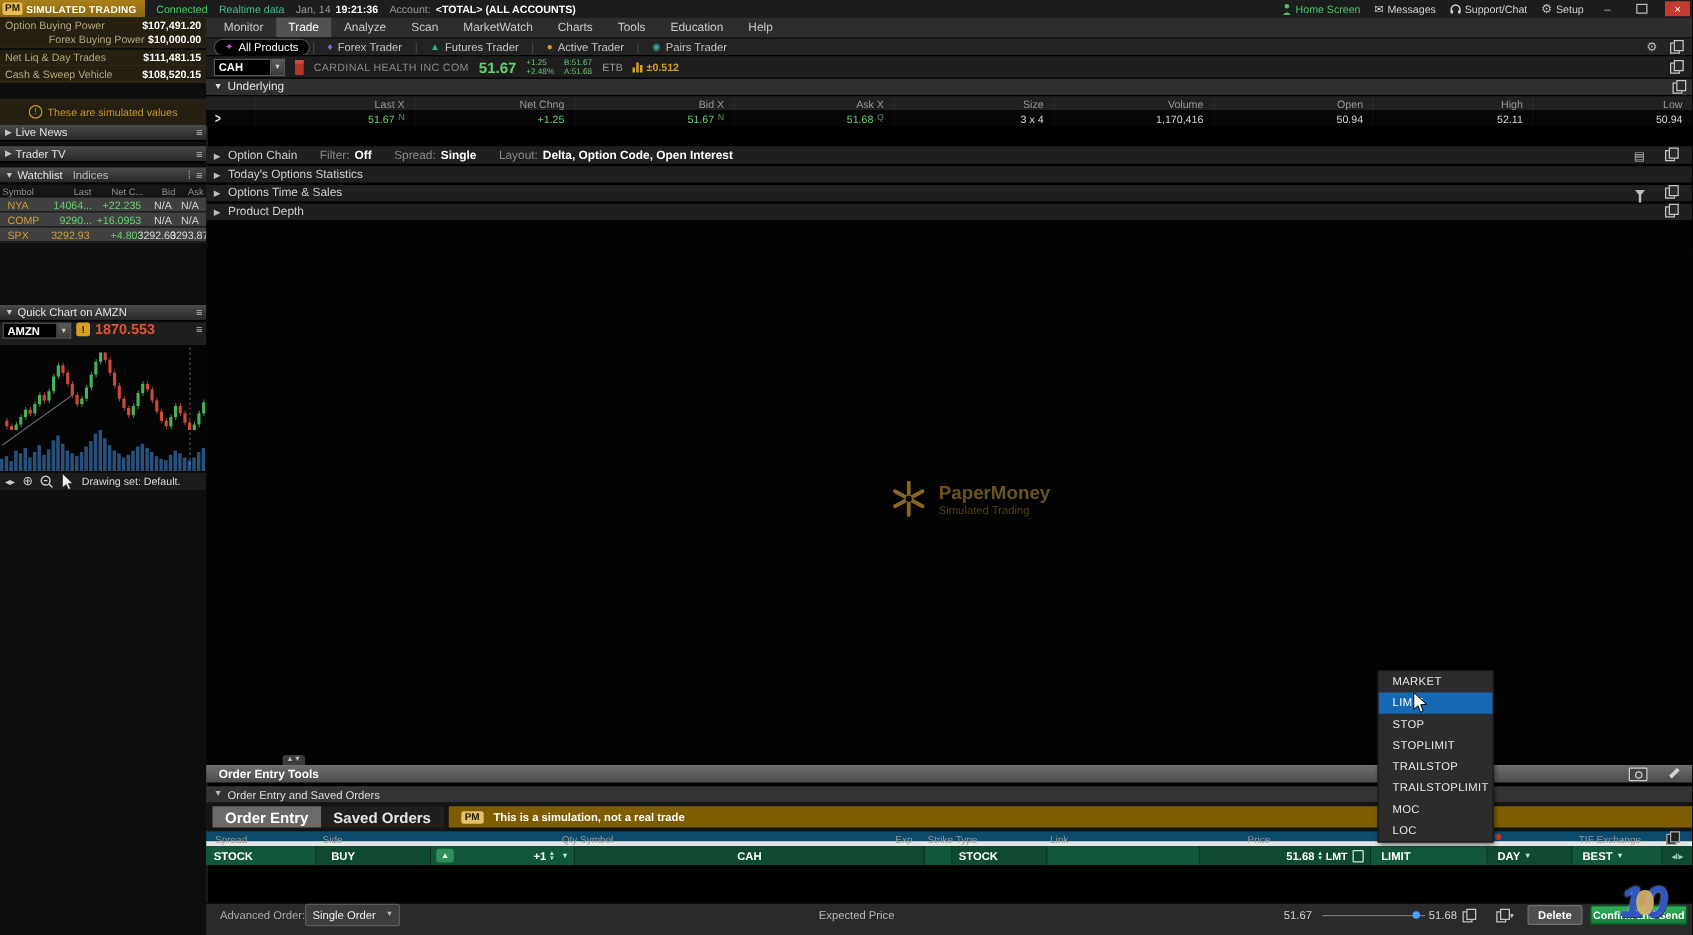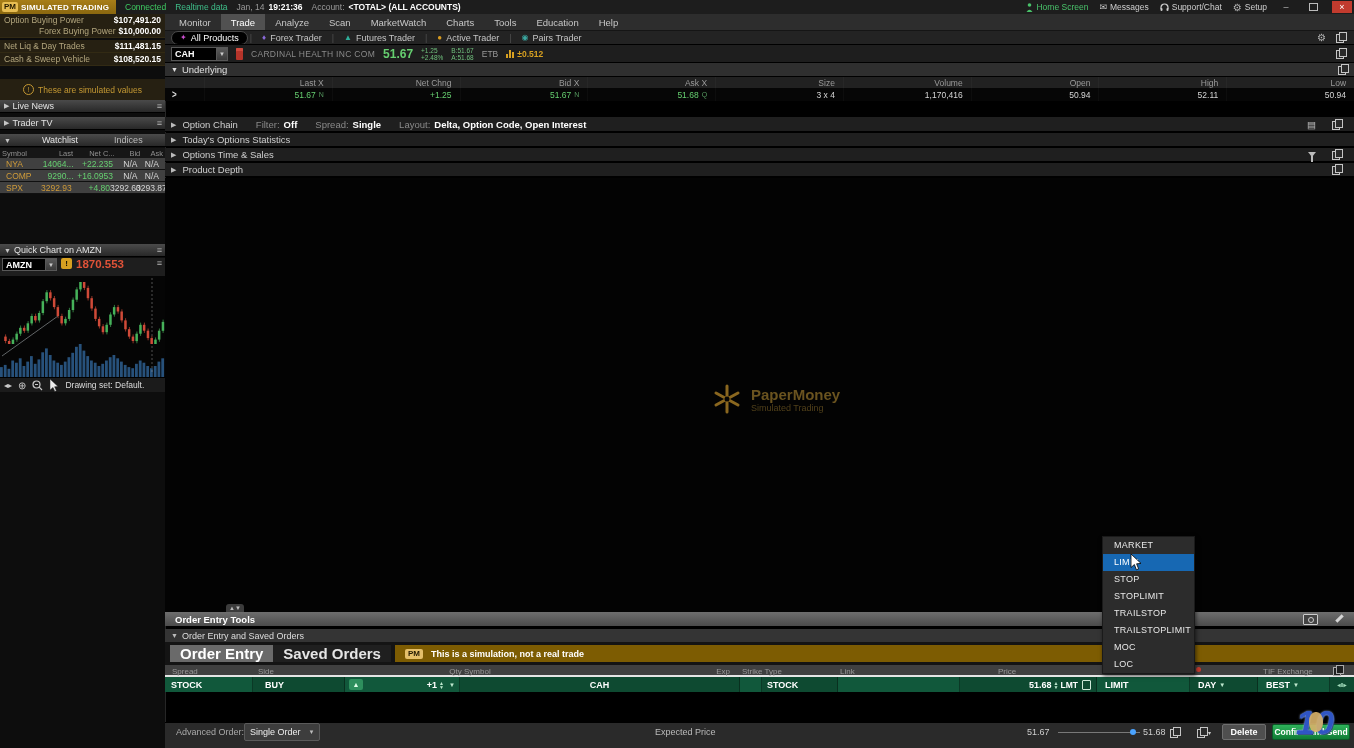--- a/index.html
+++ b/index.html
@@ -75,27 +75,27 @@
   .wm-sub{color:#51401a;font-size:9px;}
   
   #ot-menu{left:1102px;top:536px;width:91px;background:#2c2c2c;border:1px solid #1a1a1a;z-index:6;box-shadow:1px 2px 4px rgba(0,0,0,.6);}
   .ot-item{height:17px;line-height:17px;padding-left:11px;color:#e8e8e8;font-size:9px;letter-spacing:.3px;}
   .ot-item.sel{background:#1768b3;color:#fff;}
   
   #tab-handle{left:226px;top:604px;width:18px;height:8px;background:#3c3c3c;border-radius:3px 3px 0 0;display:flex;align-items:center;justify-content:center;color:#bbb;font-size:6px;z-index:2;}
   #oet-bar{left:165px;top:612px;width:1189px;height:14px;background:linear-gradient(#6e6e6e,#4b4b4b);display:flex;align-items:center;padding:0 10px;box-sizing:border-box;color:#fff;font-weight:bold;font-size:9.5px;}
   #oeso-bar{left:165px;top:629px;width:1189px;height:13px;background:#343434;display:flex;align-items:center;gap:4px;padding:0 6px;box-sizing:border-box;color:#ddd;}
   #oe-tabs{left:165px;top:642px;width:1189px;height:23px;background:#141414;display:flex;align-items:flex-start;padding-top:3px;box-sizing:border-box;}
-  .oe-tab{height:17px;display:flex;align-items:center;justify-content:center;font-weight:bold;font-size:15px;padding:0 10px;}
+  .oe-tab{height:17px;display:flex;align-items:center;justify-content:center;font-weight:bold;font-size:12px;padding:0 10px;}
   .oe-tab.active{background:#6a6a6a;color:#fff;margin-left:5px;}
   .oe-tab.inactive{background:#1f1f1f;color:#e5e5e5;}
   #sim-banner{flex:1;height:17px;background:#7d5c02;display:flex;align-items:center;gap:8px;padding-left:10px;margin-left:4px;}
   .sim-pm{background:#e5c06a;color:#241a00;font-weight:bold;font-size:8px;border-radius:2px;padding:0 3px;line-height:10px;}
   .sim-text{color:#fff;font-weight:bold;font-size:9px;}
-  #order-hdr{left:165px;top:665px;width:1189px;height:12px;background:#404040;box-sizing:border-box;border-bottom:2px solid #e5e5e5;}
+  #order-hdr{left:165px;top:665px;width:1189px;height:12px;background:#0c4a6e;box-sizing:border-box;border-bottom:4px solid #e5e5e5;}
   .oh{position:absolute;top:2px;color:#999;font-size:8px;white-space:nowrap;}
   #order-row{left:165px;top:677px;width:1189px;height:15px;background:#0e4d33;}
   .oc{position:absolute;top:0;height:15px;display:flex;align-items:center;box-sizing:border-box;color:#fff;font-weight:bold;font-size:9px;border-right:1px solid rgba(0,0,0,.35);}
   .oc-a{background:#11583b;} .oc-b{background:#0e4a31;}
   .qty-badge{width:14px;height:11px;background:#2e8f5d;border-radius:2px;display:flex;align-items:center;justify-content:center;color:#dfffe8;font-size:7px;margin-left:4px;}
   .spinner{display:flex;flex-direction:column;line-height:4px;font-size:5px;color:#bfe8cf;margin:0 2px;}
   .mini-dd{font-size:6px;color:#bfe8cf;margin-left:3px;}
   
   #bottombar{left:165px;top:722px;width:1189px;height:26px;background:#2a2a2a;border-top:1px solid #000;}
   .bb{position:absolute;top:0;height:18px;display:flex;align-items:center;}
@@ -203,21 +203,21 @@
       <span class="arr">▶</span>
       <span>Live News</span>
       <span class="burger">≡</span>
     </div>
     <div class="s-hdr" style="top:103px;">
       <span class="arr">▶</span>
       <span>Trader TV</span>
       <span class="burger">≡</span>
     </div>
 
-    <div class="s-hdr" style="top:120px;gap:28px;">
+    <div class="s-hdr" style="top:120px;">
       <span class="arr">▼</span>
       <span>Watchlist</span>
       <span style="margin-left:8px;color:#bbb;">Indices</span>
       <span class="burger" style="letter-spacing:0;margin-right:4px;">⁞</span>
       <span class="burger" style="margin-left:0;">≡</span>
     </div>
     <div class="wl-hrow" style="top:134px;" id="wl-headers">
         <span class="wc0">Symbol</span>
         <span class="wc1">Last</span>
         <span class="wc2">Net C...</span>

